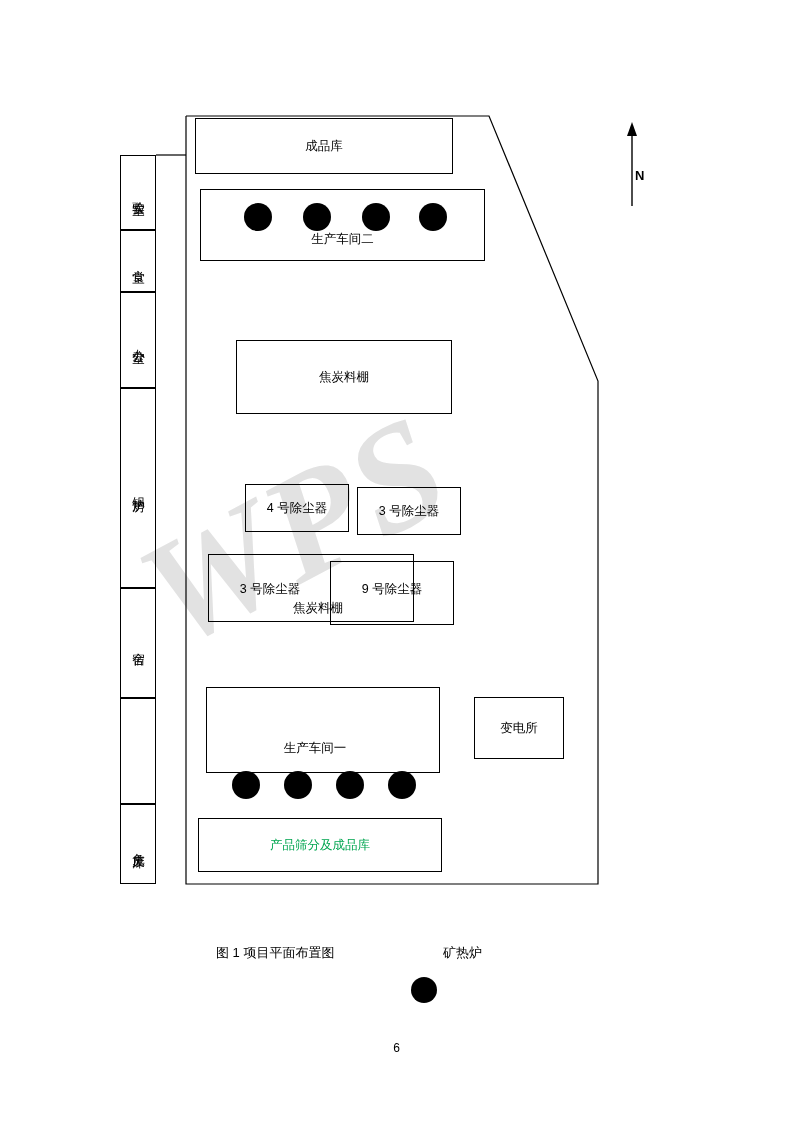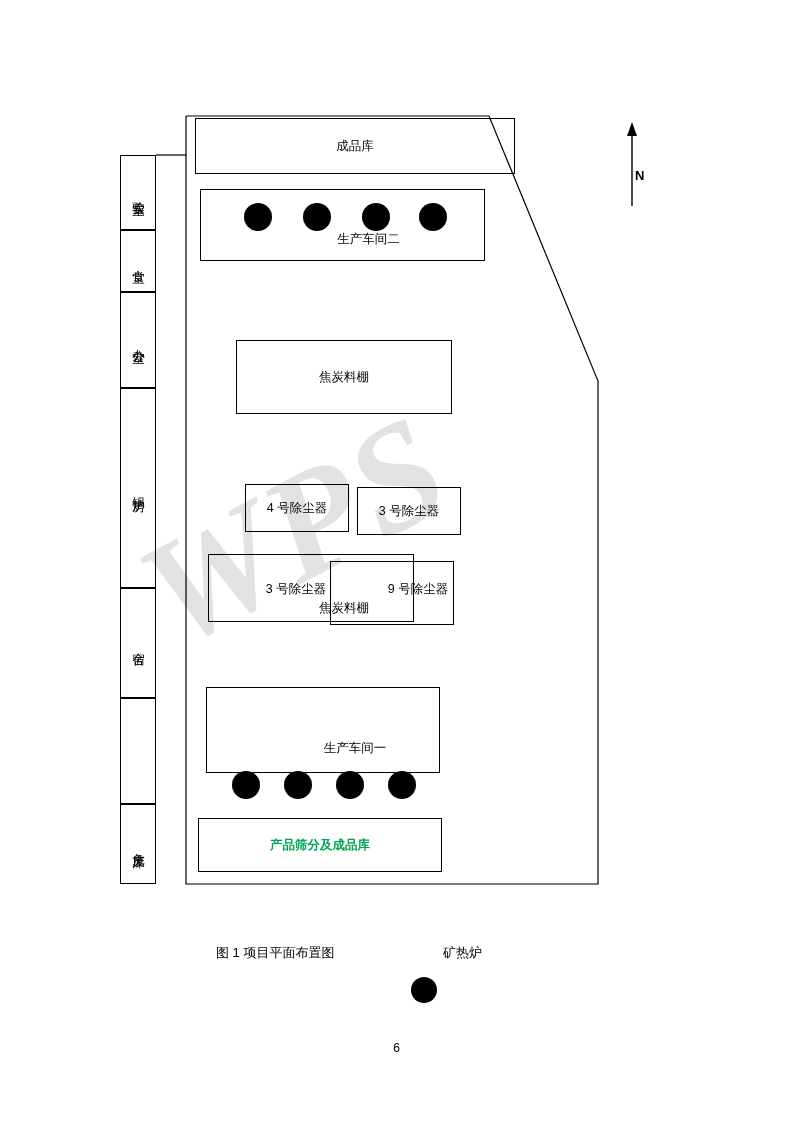--- a/index.html
+++ b/index.html
@@ -50,21 +50,20 @@
     text-align: center;
     font-size: 12.5px;
     z-index: 3;
   }
   .label-center {
     position: absolute;
     z-index: 4;
     font-size: 12.5px;
     text-align: center;
     white-space: nowrap;
-    padding-left: 26px;
   }
   .vert-box {
     position: absolute;
     border: 1px solid #000000;
     box-sizing: border-box;
     display: flex;
     align-items: center;
     justify-content: center;
     font-size: 12.5px;
     writing-mode: vertical-rl;
@@ -102,21 +101,21 @@
   }
   .page-num {
     position: absolute;
     z-index: 4;
     font-size: 12px;
     width: 100%;
     text-align: center;
   }
   .green-text {
     color: #00a550;
-    font-weight: bold;
+    font-weight: normal;
   }
   .legend-dot {
     position: absolute;
     width: 26px;
     height: 26px;
     border-radius: 50%;
     background: #000000;
     z-index: 5;
   }
 </style>
@@ -151,21 +150,21 @@
     <span>锅炉房</span>
   </div>
   <div class="vert-box" style="left:120px; top:588px; width:36px; height:110px;">
     <span>宿舍</span>
   </div>
   <div class="vert-box" style="left:120px; top:698px; width:36px; height:106px;"></div>
   <div class="vert-box" style="left:120px; top:804px; width:36px; height:80px;">
     <span>危废库</span>
   </div>
 
-  <div class="box" style="left:195px; top:118px; width:320px; height:56px;justify-content:center;">
+  <div class="box" style="left:195px; top:118px; width:258px; height:56px;justify-content:center;">
     <span>成品库</span>
   </div>
 
   <div class="box" style="left:200px; top:189px; width:285px; height:72px;"></div>
   <div class="label-center" style="left:200px; top:231px; width:285px;">生产车间二</div>
   <div class="furnace" style="left:244px; top:203px;"></div>
   <div class="furnace" style="left:303px; top:203px;"></div>
   <div class="furnace" style="left:362px; top:203px;"></div>
   <div class="furnace" style="left:419px; top:203px;"></div>
 
@@ -180,26 +179,29 @@
     <span>3 号除尘器</span>
   </div>
 
   <div class="box" style="left:208px; top:554px; width:206px; height:68px;"></div>
   <div class="box" style="left:330px; top:561px; width:124px; height:64px;"></div>
   <div class="label-center" style="left:208px; top:581px; width:124px;">3 号除尘器</div>
   <div class="label-center" style="left:330px; top:581px; width:124px;">9 号除尘器</div>
   <div class="label-center" style="left:258px; top:600px; width:120px;">焦炭料棚</div>
 
   <div class="box" style="left:206px; top:687px; width:234px; height:86px;"></div>
-  <div class="label-center" style="left:212px; top:740px; width:234px;">生产车间一</div>
+  <div class="label-center" style="left:198px; top:740px; width:234px;">生产车间一</div>
   <div class="furnace" style="left:232px; top:771px;"></div>
   <div class="furnace" style="left:284px; top:771px;"></div>
   <div class="furnace" style="left:336px; top:771px;"></div>
   <div class="furnace" style="left:388px; top:771px;"></div>
 
+  <div class="box" style="left:474px; top:697px; width:90px; height:62px;">
+    <span>变电所</span>
+  </div>
 
   <div class="box" style="left:198px; top:818px; width:244px; height:54px;">
     <span class="green-text">产品筛分及成品库</span>
   </div>
 
   <div class="caption" style="left:216px; top:912px;">图 1    项目平面布置图</div>
   <div class="caption" style="left:443px; top:912px;text-align:center;">矿热炉</div>
   <div class="legend-dot" style="left:411px; top:977px;"></div>
 
   <div class="page-num" style="left:0; top:1041px;">6</div>

